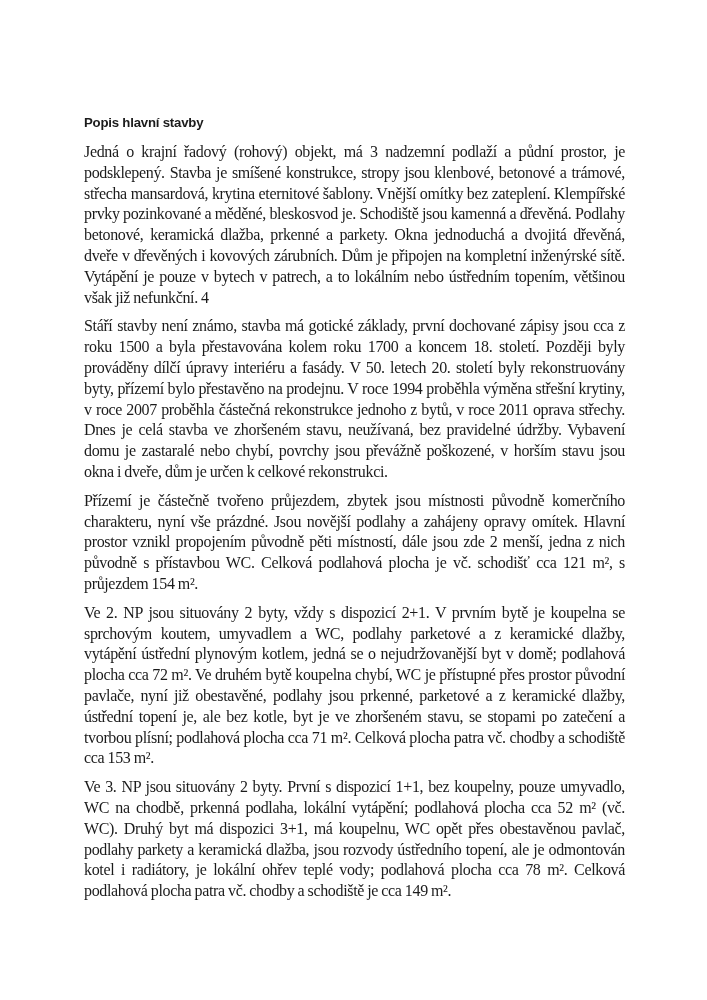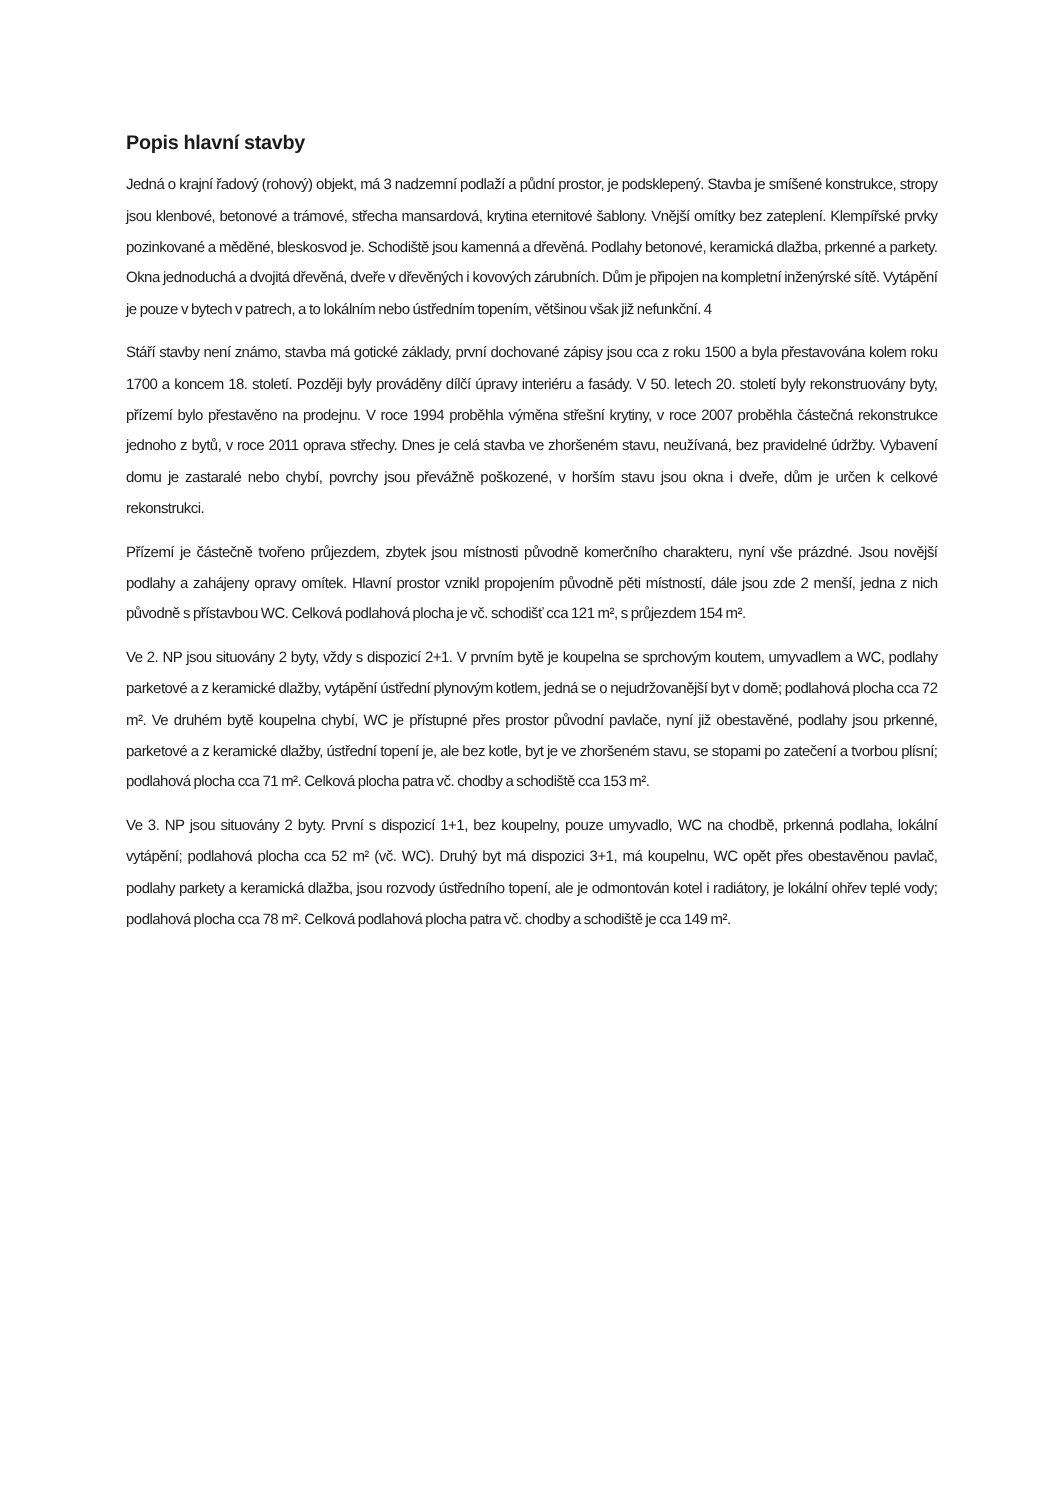--- a/index.html
+++ b/index.html
@@ -6,39 +6,40 @@
     margin: 0;
     padding: 0;
     background: #ffffff;
   }
   .page {
     position: relative;
     width: 707px;
     height: 900px;
     box-sizing: border-box;
     background: #ffffff;
-    padding: 84px 82px 0 84px;
+    padding: 112px 82px 0 84px;
     font-family: "Liberation Sans", "DejaVu Sans", sans-serif;
     color: #1b1b1b;
     overflow: hidden;
   }
   .doc-title {
     font-size: 13.2px;
     font-weight: bold;
     line-height: 21px;
     margin: 0 0 9px 0;
     letter-spacing: -0.2px;
   }
   .para {
-    font-size: 10px;
+    font-size: 16px;
     line-height: 20.8px;
     letter-spacing: -0.35px;
     word-spacing: -0.4px;
     text-align: justify;
     margin: 0 0 8px 0;
+    font-family: Liberation Serif, serif;
   }
 </style>
 </head>
 <body>
 
 <div class="page">
   <h1 class="doc-title">Popis hlavní stavby</h1>
 
   <p class="para">Jedná o krajní řadový (rohový) objekt, má 3 nadzemní podlaží a půdní prostor, je podsklepený. Stavba je smíšené konstrukce, stropy jsou klenbové, betonové a trámové, střecha mansardová, krytina eternitové šablony. Vnější omítky bez zateplení. Klempířské prvky pozinkované a měděné, bleskosvod je. Schodiště jsou kamenná a dřevěná. Podlahy betonové, keramická dlažba, prkenné a parkety. Okna jednoduchá a dvojitá dřevěná, dveře v dřevěných i kovových zárubních. Dům je připojen na kompletní inženýrské sítě. Vytápění je pouze v bytech v patrech, a to lokálním nebo ústředním topením, většinou však již nefunkční. 4</p>
 

